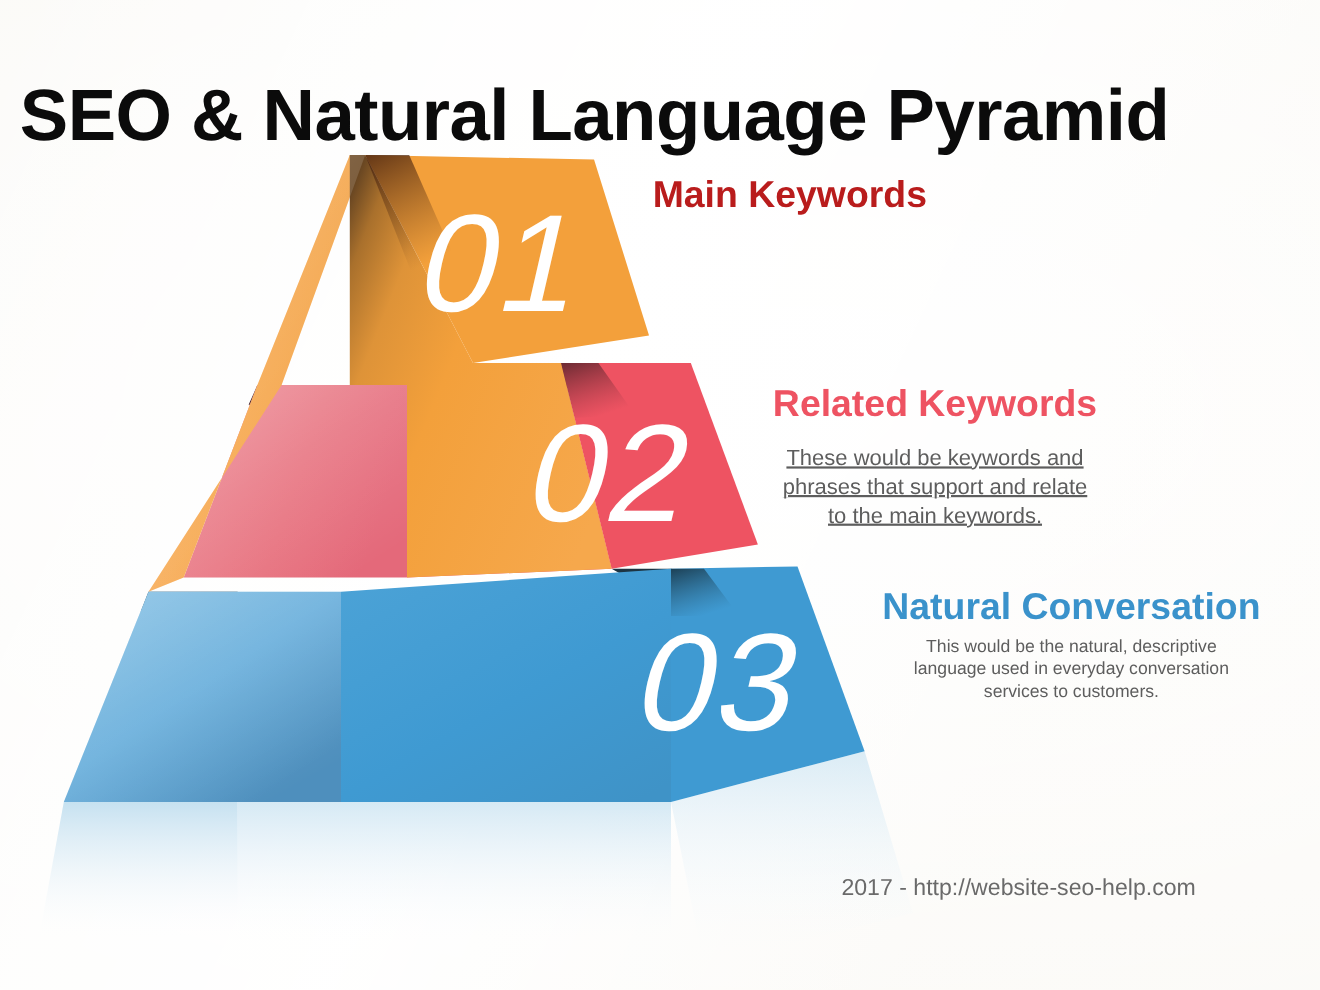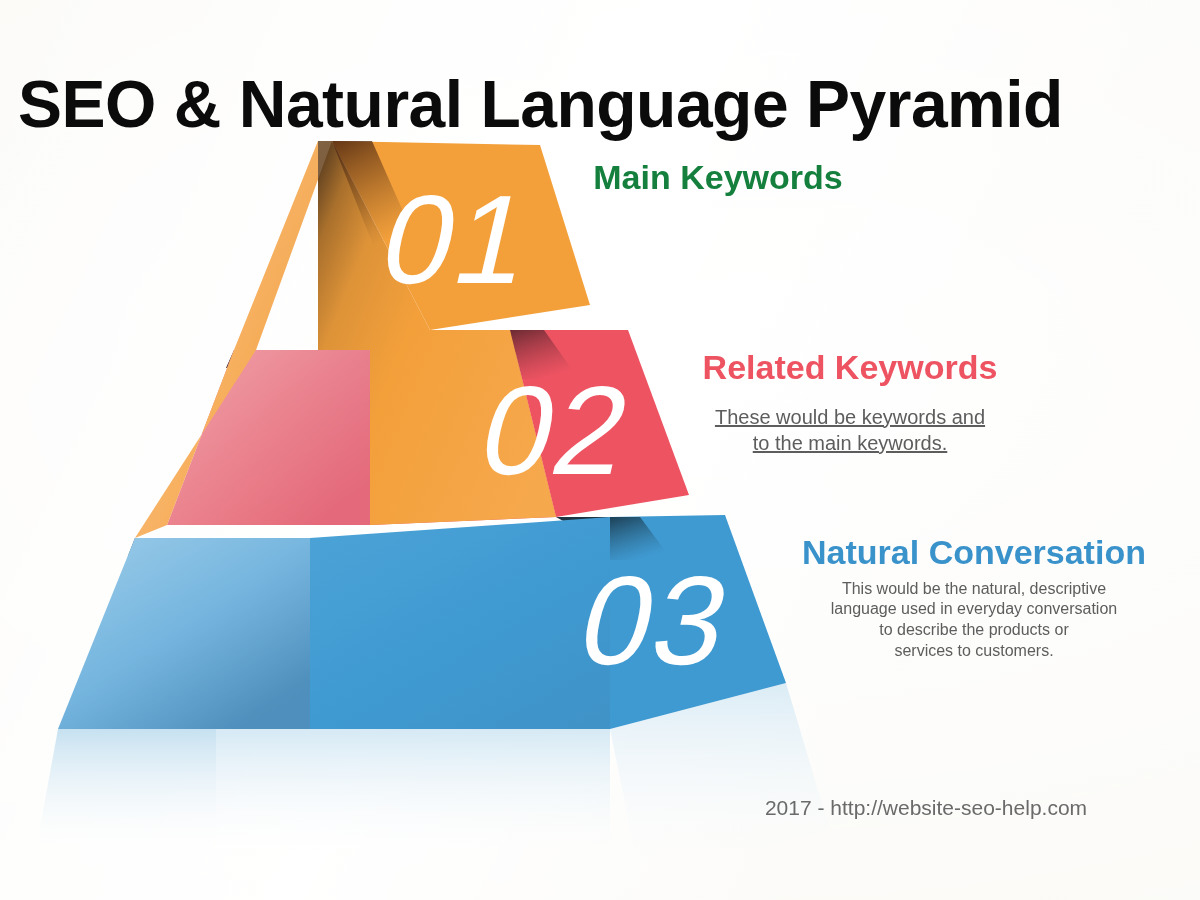--- a/index.html
+++ b/index.html
@@ -64,21 +64,21 @@
     line-height: 1.05;
     white-space: nowrap;
   }
   .tier-body {
     color: #5d5d5d;
     line-height: 1.30;
   }
 
   
   #t1 { left: 548px; top: 160px; width: 340px; }
-  #t1 .tier-head { font-size: 34px; color: #15803d; }
+  #t1 .tier-head { font-size: 34px; color: #b91c1c; }
   #t1 .tier-body { font-size: 20px; margin-top: 9px; }
 
   
   #t2 { left: 650px; top: 350px; width: 400px; }
   #t2 .tier-head { font-size: 34px; color: #ee5362; }
   #t2 .tier-body { font-size: 20px; margin-top: 18px; text-decoration: underline; }
 
   
   #t3 { left: 748px; top: 535px; width: 452px; }
   #t3 .tier-head { font-size: 34px; color: #3a92cb; }
@@ -238,29 +238,29 @@
   </svg>
 
   <div class="tier-text" id="t1">
     <div class="tier-head">Main Keywords</div>
   </div>
 
   <div class="tier-text" id="t2">
     <div class="tier-head">Related Keywords</div>
     <div class="tier-body">
       <div>These would be keywords and</div>
+      <div>phrases that support and relate</div>
       <div>to the main keywords.</div>
     </div>
   </div>
 
   <div class="tier-text" id="t3">
     <div class="tier-head">Natural Conversation</div>
     <div class="tier-body">
       <div>This would be the natural, descriptive</div>
       <div>language used in everyday conversation</div>
-      <div>to describe the products or</div>
       <div>services to customers.</div>
     </div>
   </div>
 
   <div id="footer">2017 - http://website-seo-help.com</div>
 
 </div>
 
 </body></html>

